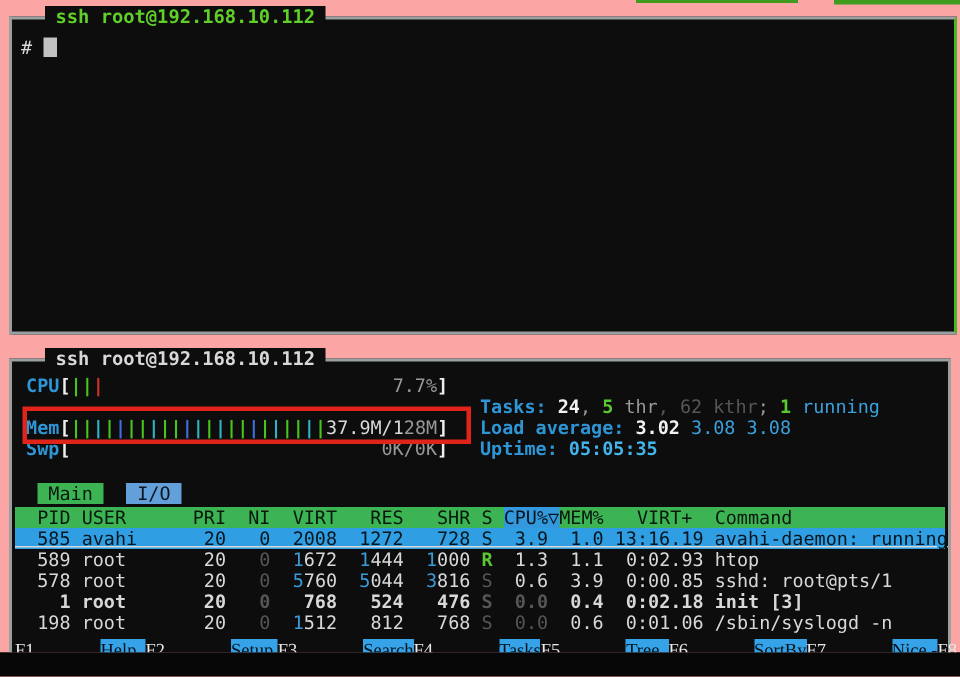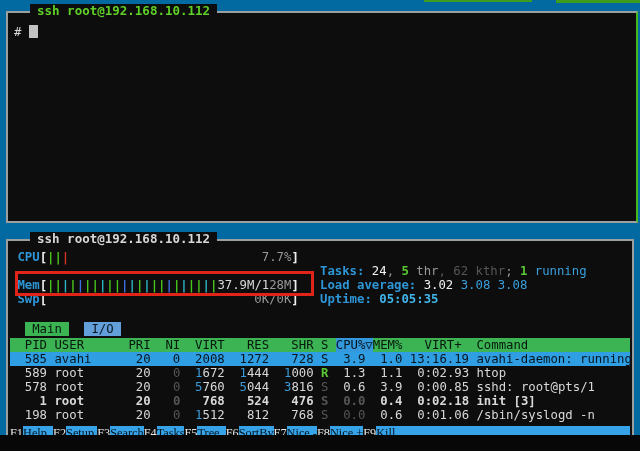--- a/index.html
+++ b/index.html
@@ -1,55 +1,55 @@
 <!DOCTYPE html>
 <html><head>
 <meta charset="utf-8">
 <style>
   html,body{margin:0;padding:0;background:#070707;}
-  #screen{position:relative;width:640px;height:435px;background:#0369a1;overflow:hidden;
+  #screen{position:relative;width:640px;height:435px;background:#fca5a5;overflow:hidden;
           font-family:"DejaVu Sans Mono", monospace;font-size:12.3px;line-height:14px;}
   .pane{position:absolute;background:#0d0d0d;border:2px solid #9aa0a0;box-sizing:border-box;}
   #top-pane{left:6px;top:11px;width:632px;height:212px;border-right-color:#46b81e;}
   #bottom-pane{left:6px;top:239px;width:628px;height:205px;}
   .pane-title{position:absolute;top:-9px;left:22px;background:#0d0d0d;padding:0 7px;
               font-weight:bold;font-size:12.5px;white-space:pre;}
   #top-pane .pane-title{color:#5fd028;}
   #bottom-pane .pane-title{color:#d8d8d8;}
   .scroll-ind{position:absolute;top:-9px;right:12px;background:#0d0d0d;padding:0 5px;
               color:#5fd028;font-weight:bold;white-space:pre;}
   .trow{position:absolute;left:2px;right:2px;height:14px;white-space:pre;color:#d8d8d8;}
   .prompt-row{left:6px;}
   .cursor{display:inline-block;width:9px;height:13px;background:#c2c2c2;vertical-align:-2px;}
   .hdr-row{background:#3cb454;}
-  .sel-row{background:#2f9ee3;}
+  .sel-row{background:#2f9ee3;text-decoration:underline;}
   .seg{white-space:pre;}
   .seg-w{color:#d8d8d8}
-  .seg-wb{color:#f2f2f2;font-weight:normal}
+  .seg-wb{color:#f2f2f2;font-weight:bold}
   .seg-dim{color:#989898}
   .seg-dk{color:#565656}
   .seg-lbl{color:#2e96d6;font-weight:bold}
   .seg-cy{color:#3aa0dc}
   .seg-cyb{color:#41b4ea;font-weight:bold}
   .seg-grn{color:#5ac832;font-weight:bold}
   .seg-num{color:#3a9ad8}
   .seg-br{color:#eeeeee;font-weight:bold}
   .seg-g{color:#49c41c;font-weight:bold}
   .seg-c{color:#2fb4c4;font-weight:bold}
   .seg-b{color:#3f6fe0;font-weight:bold}
   .seg-r{color:#d23424;font-weight:bold}
   .seg-sel{color:#07161e}
   .seg-hdr{color:#08180c}
   .seg-hdrsel{background:#3398dc;color:#08141c}
   .seg-tab-act{background:#3cb454;color:#08180c}
   .seg-tab{background:#639fd8;color:#0a1520}
   #fkey-bar{position:absolute;left:2px;right:2px;top:185px;height:14px;display:flex;font-family:Liberation Serif, serif;}
   .fkey{display:flex;}
   .fkey .k{color:#e8e8e8;white-space:pre;}
-  .fkey .l{background:#36a3e8;color:#06131c;white-space:pre;}
+  .fkey .l{background:#36a3e8;color:#06131c;white-space:pre;margin-left:44px;}
   .fkey:last-child{flex:1;}
   .fkey:last-child .l{flex:1;}
   #mem-annotation{position:absolute;left:15px;top:271px;width:299px;height:25px;
                   border:3px solid #e0241a;z-index:50;box-sizing:border-box;}
   .artifact{position:absolute;background:#3f9c1e;}
   #artifact-1{left:424px;top:0;width:108px;height:2px;}
   #artifact-2{left:556px;top:0;width:84px;height:3px;}
 </style>
 </head>
 <body>

